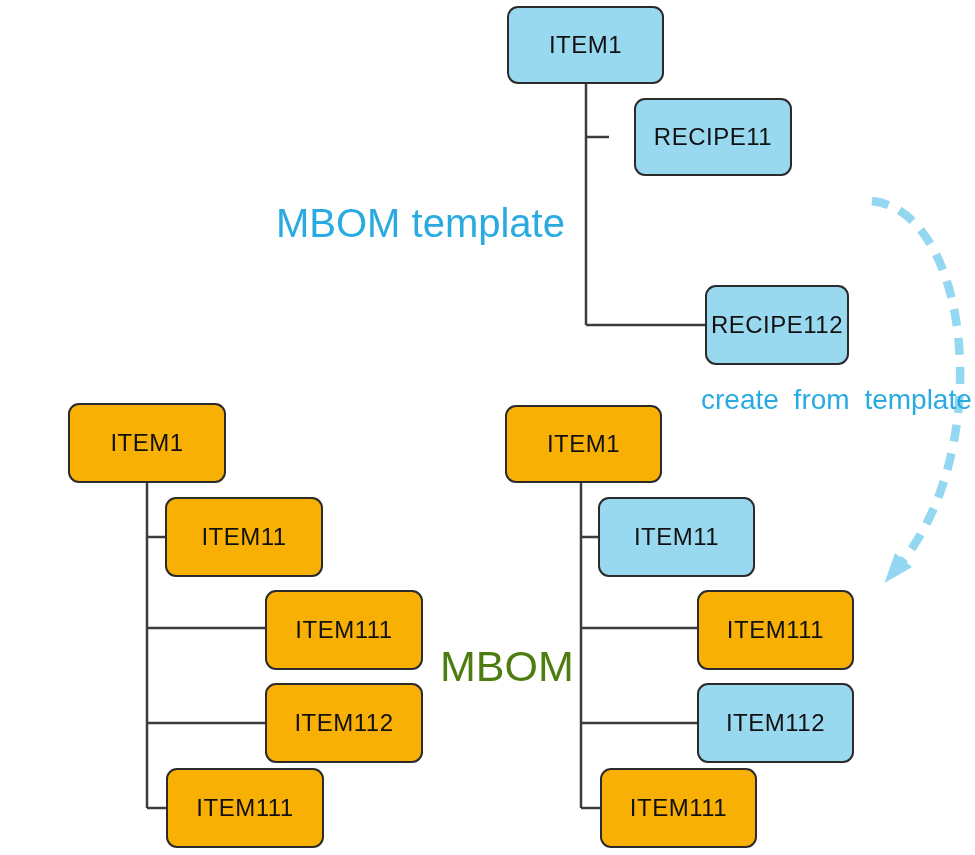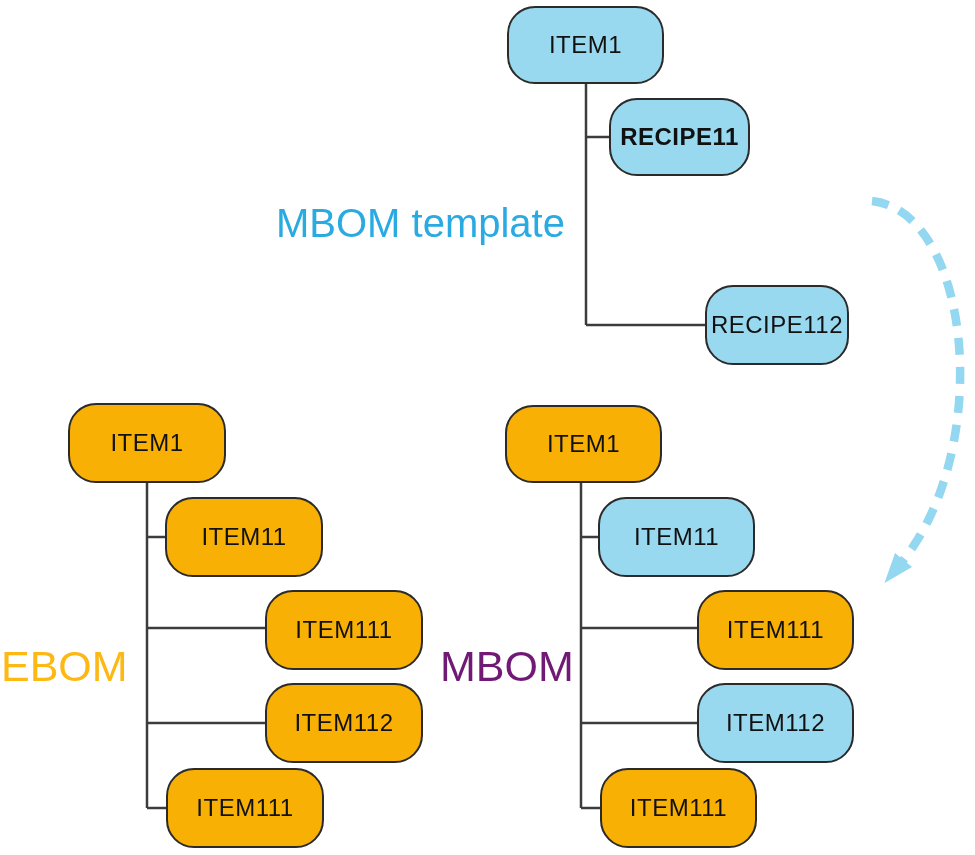--- a/index.html
+++ b/index.html
@@ -20,40 +20,40 @@
     left: 0;
     top: 0;
     width: 975px;
     height: 855px;
     z-index: 1;
   }
   .node {
     position: absolute;
     box-sizing: border-box;
     border: 2.5px solid #2b2b2b;
-    border-radius: 28px;
+    border-radius: 11px;
     display: flex;
     align-items: center;
     justify-content: center;
     font-size: 24px;
     letter-spacing: 0.5px;
     color: #111111;
     z-index: 2;
   }
   .node.blue   { background: #99d9f0; }
   .node.orange { background: #f9b005; }
   .diagram-label {
     position: absolute;
     z-index: 3;
     white-space: nowrap;
     line-height: 1;
   }
   .title-blue   { color: #29abe2; font-size: 40px; }
   .title-orange { color: #fdb813; font-size: 43px; }
-  .title-mbom   { color: #701a75; font-size: 43px; }
+  .title-mbom   { color: #4d7c0f; font-size: 43px; }
   .arrow-caption {
     color: #29abe2;
     font-size: 28px;
     word-spacing: 7px;
   }
 </style>
 </head>
 <body>
 
 <div class="canvas">
@@ -84,35 +84,35 @@
       <line x1="581" y1="537" x2="600" y2="537"></line>
       <line x1="581" y1="628" x2="699" y2="628"></line>
       <line x1="581" y1="723" x2="699" y2="723"></line>
       <line x1="581" y1="808" x2="602" y2="808"></line>
     </g>
 
     <path d="M 872 201 C 972 212 994 450 901 563" fill="none" stroke="#93d7f0" stroke-width="8.5" stroke-dasharray="17 12" marker-end="url(#arrowhead)"></path>
   </svg>
 
   <div class="node blue" style="left:507px; top:6px;  width:157px; height:78px;">ITEM1</div>
-  <div class="node blue" style="left:609px; top:98px; width:141px; height:78px;font-weight:bold;">RECIPE11</div>
+  <div class="node blue" style="left:634px; top:98px; width:158px; height:78px;">RECIPE11</div>
   <div class="node blue" style="left:705px; top:285px; width:144px; height:80px;">RECIPE112</div>
 
   <div class="node orange" style="left:68px;  top:403px; width:158px; height:80px;">ITEM1</div>
   <div class="node orange" style="left:165px; top:497px; width:158px; height:80px;">ITEM11</div>
   <div class="node orange" style="left:265px; top:590px; width:158px; height:80px;">ITEM111</div>
   <div class="node orange" style="left:265px; top:683px; width:158px; height:80px;">ITEM112</div>
   <div class="node orange" style="left:166px; top:768px; width:158px; height:80px;">ITEM111</div>
 
   <div class="node orange" style="left:505px; top:405px; width:157px; height:78px;">ITEM1</div>
   <div class="node blue" style="left:598px; top:497px; width:157px; height:80px;">ITEM11</div>
   <div class="node orange" style="left:697px; top:590px; width:157px; height:80px;">ITEM111</div>
   <div class="node blue" style="left:697px; top:683px; width:157px; height:80px;">ITEM112</div>
   <div class="node orange" style="left:600px; top:768px; width:157px; height:80px;">ITEM111</div>
 
   <div class="diagram-label title-blue" style="left:276px; top:203px;">MBOM template</div>
 
+  <div class="diagram-label arrow-caption" style="left:701px; top:386px;">create from template</div>
 
-  <div class="diagram-label title-orange" style="left:1px; top:645px;">EBOM</div>
 
   <div class="diagram-label title-mbom" style="left:440px; top:645px;">MBOM</div>
 
 </div>
 
 </body></html>

